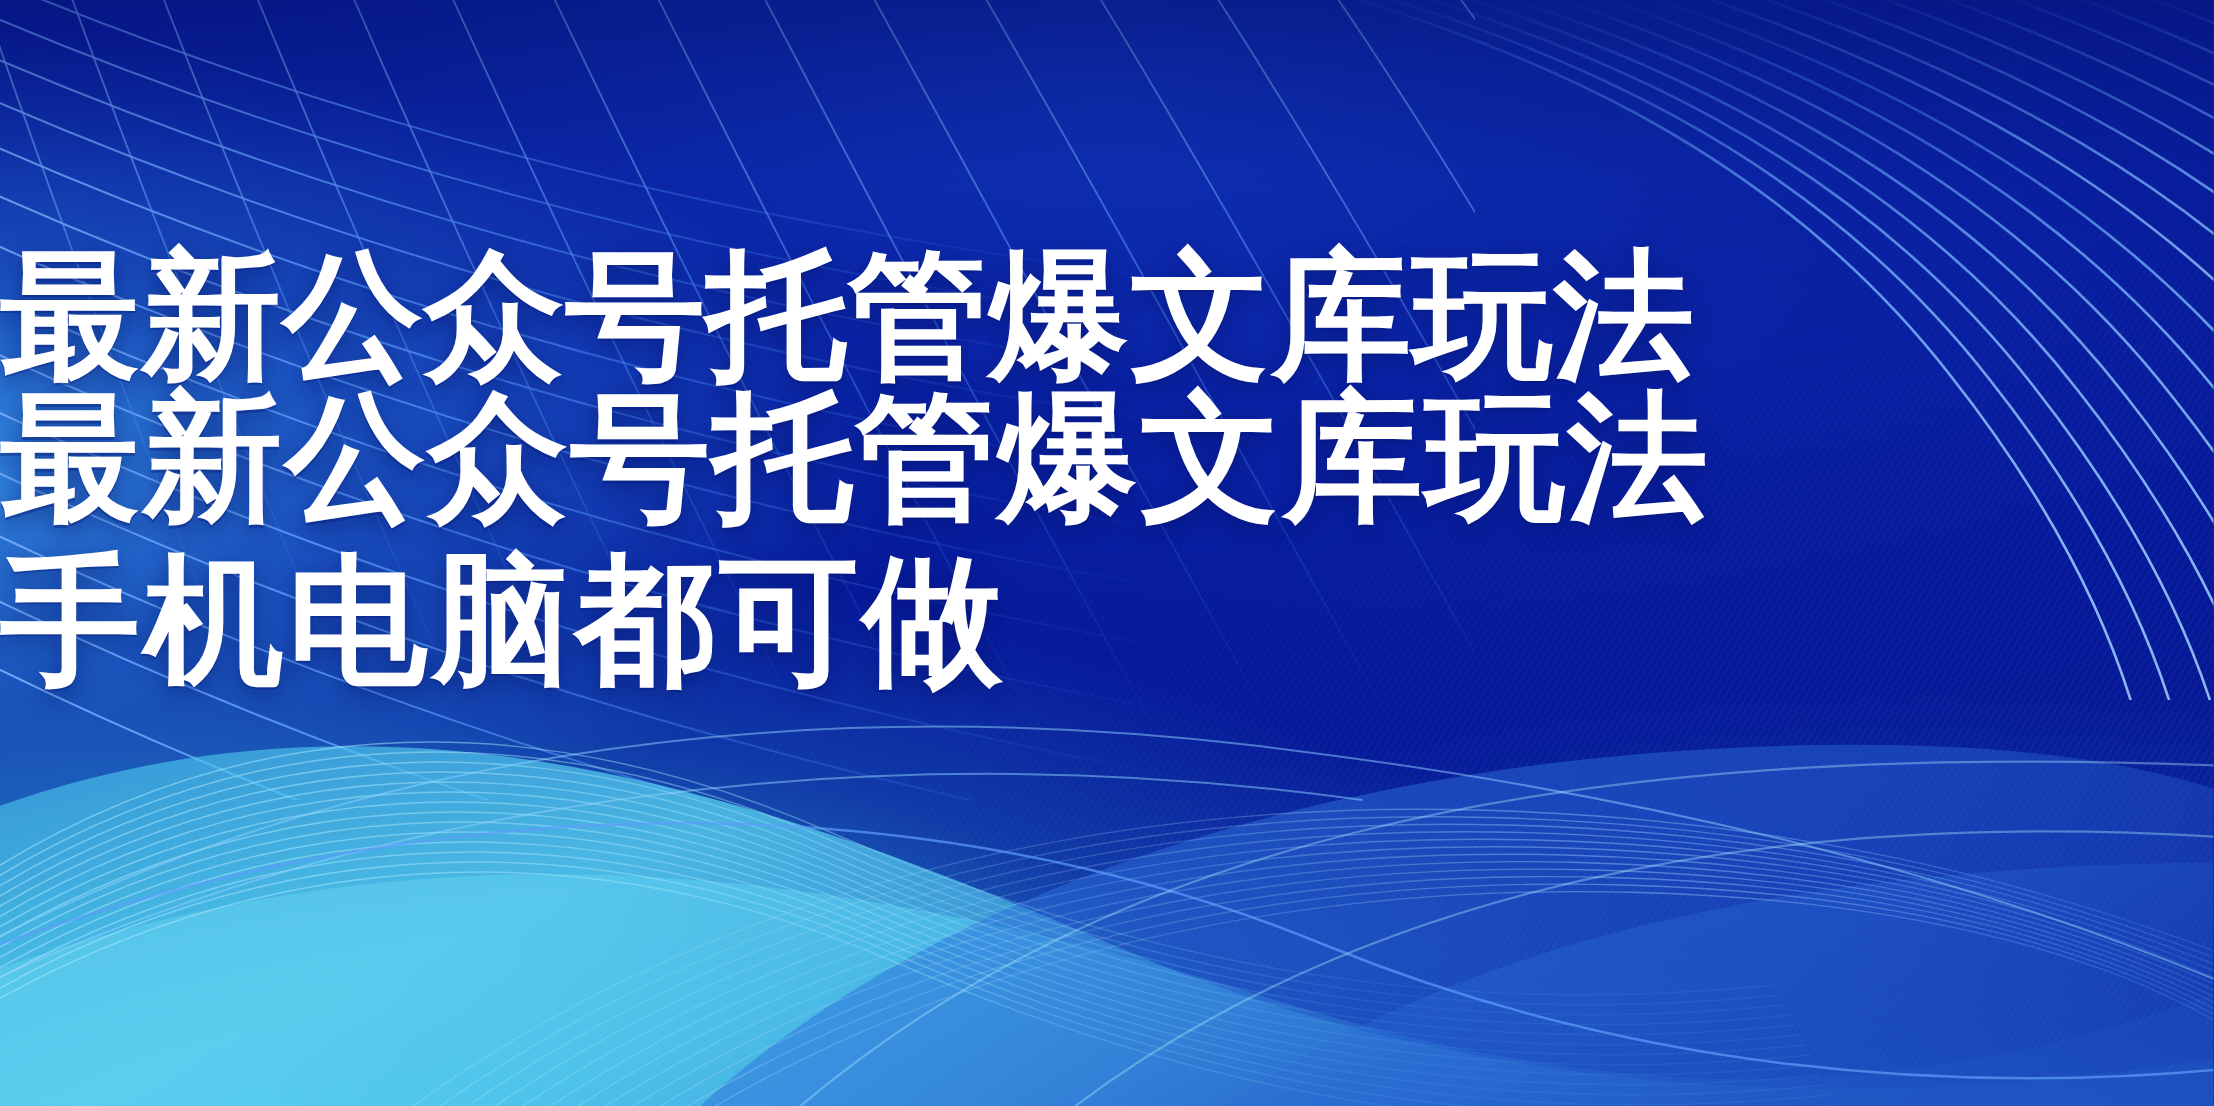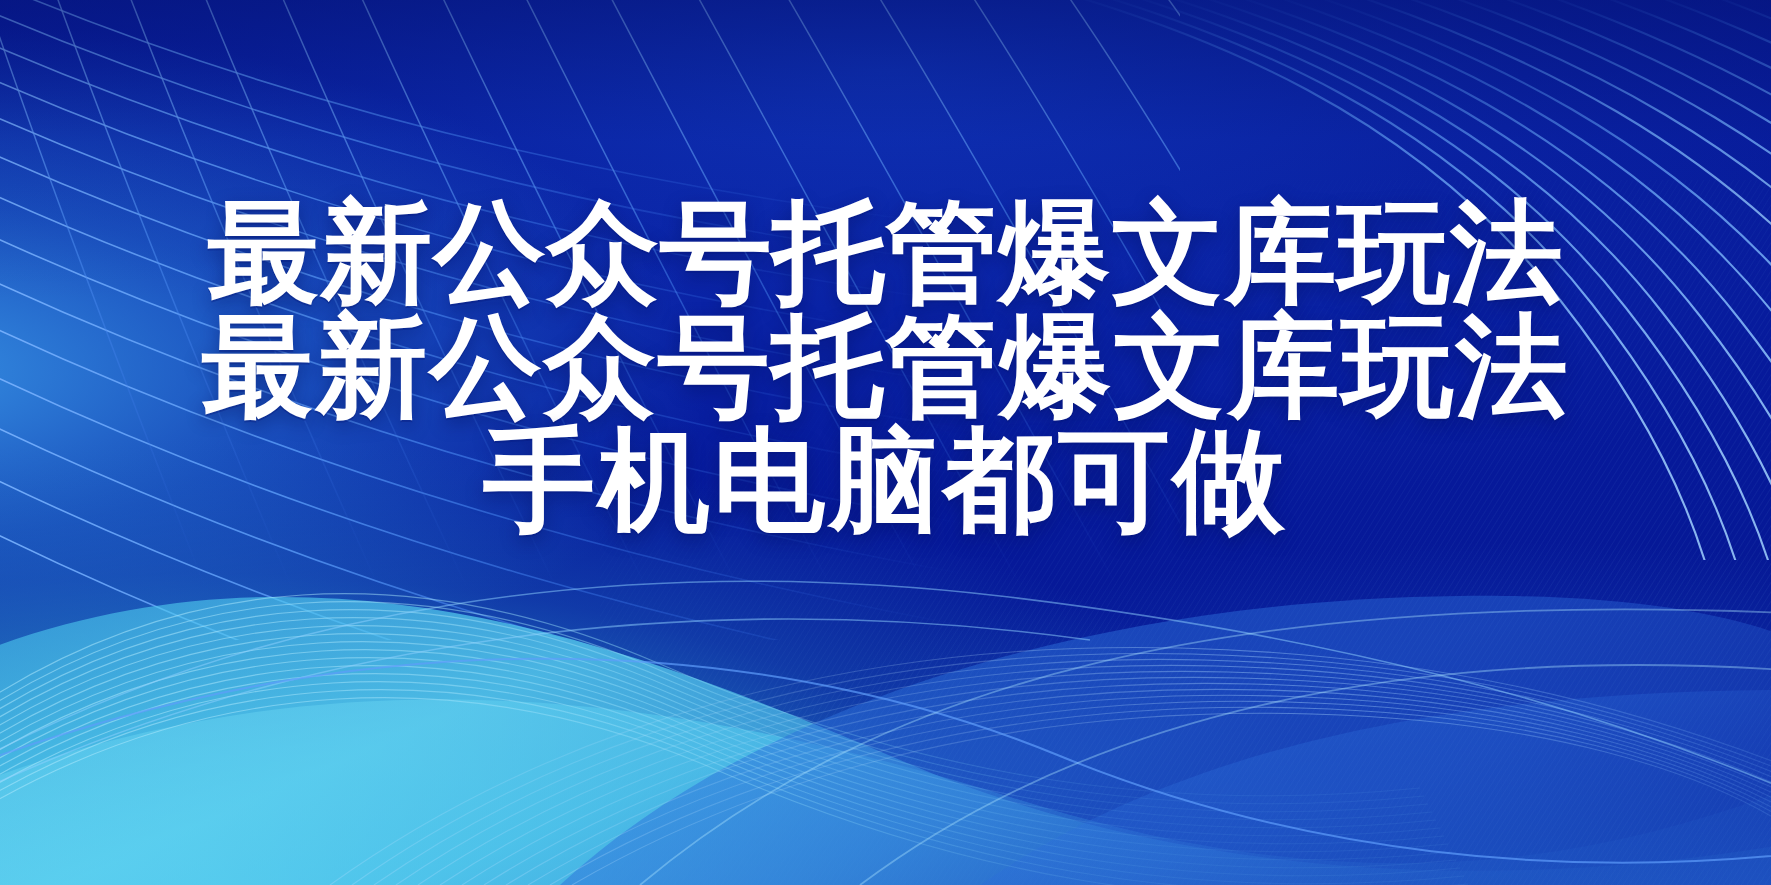--- a/index.html
+++ b/index.html
@@ -53,37 +53,36 @@
     display: block;
     pointer-events: none;
   }
 
   
   #headline {
     position: absolute;
     left: 0;
     right: 0;
     top: 196px;
-    text-align: center;
     z-index: 40;
   }
   .hline {
     display: block;
     color: #ffffff;
     font-weight: 700;
     font-size: 112px;
     line-height: 114px;
     letter-spacing: 1px;
     white-space: nowrap;
     text-shadow:
       0 2px 0 rgba(6,22,120,0.35),
       0 6px 18px rgba(4,16,96,0.45);
   }
   #hline-2 { letter-spacing: 2px; }
-  #hline-3 { letter-spacing: 3px; }
+  #hline-3 { letter-spacing: 3px; margin-top: 16px; }
 </style>
 </head>
 <body>
 
 <div id="banner">
 
   <div class="layer" id="bg-base"></div>
   <div class="layer" id="bg-left-glow"></div>
   <div class="layer" id="bg-bottom-teal"></div>
   <div class="layer" id="bg-bottom-right"></div>

